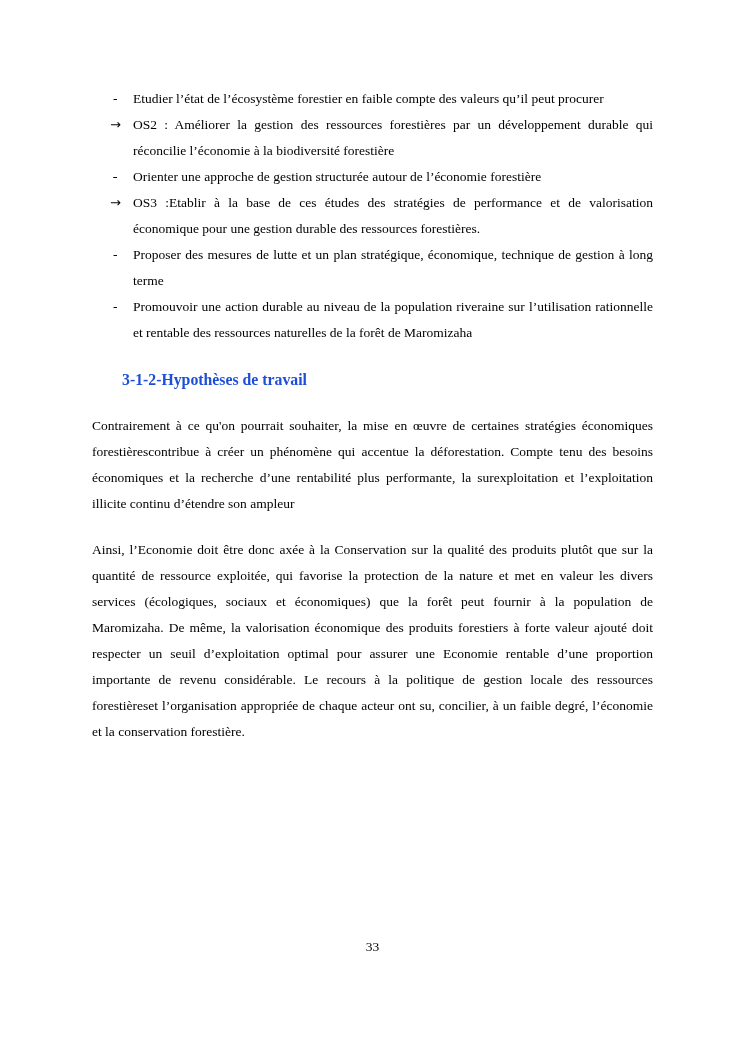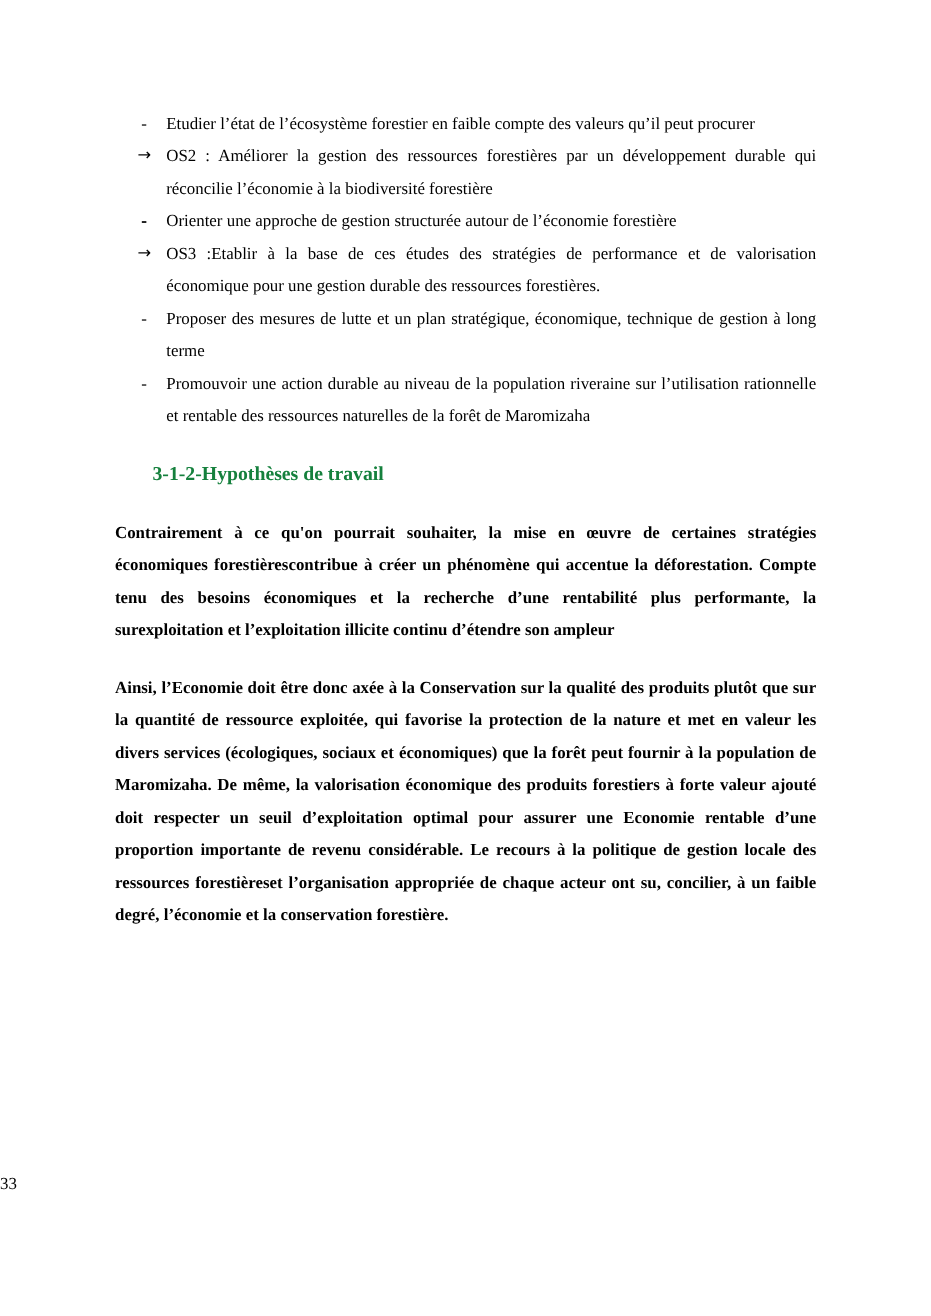--- a/index.html
+++ b/index.html
@@ -51,27 +51,27 @@
   }
   .section-heading {
     margin: 21px 0 0 30px;
     font-weight: bold;
     line-height: 26px;
   }
   .para {
     margin: 20px 0 0 0;
     text-align: justify;
     line-height: 26px;
-    font-weight: bold;
   }
   .page-number {
     position: absolute;
     left: 0;
     width: 745px;
     top: 937px;
+    text-align: center;
     line-height: 20px;
   }
 </style>
 </head>
 <body>
 
 <div class="page">
   <div class="content">
 
     <ul class="objectives-list">
@@ -97,21 +97,21 @@
       <li class="li-item">
         <span class="li-marker">-</span>
         <span>Proposer des mesures de lutte et un plan stratégique, économique, technique de gestion à long terme</span>
       </li>
       <li class="li-item">
         <span class="li-marker">-</span>
         <span>Promouvoir une action durable au niveau de la population riveraine sur l’utilisation rationnelle et rentable des ressources naturelles de la forêt de Maromizaha</span>
       </li>
     </ul>
 
-    <h3 class="section-heading" id="section-heading" style="color: #15803d;">3-1-2-Hypothèses de travail</h3>
+    <h3 class="section-heading" id="section-heading" style="color: #1d4ed8;">3-1-2-Hypothèses de travail</h3>
 
     <p class="para">Contrairement à ce qu'on pourrait souhaiter, la mise en œuvre de certaines stratégies économiques forestièrescontribue à créer un phénomène qui accentue la déforestation. Compte tenu des besoins économiques et la recherche d’une rentabilité plus performante, la surexploitation et l’exploitation illicite continu d’étendre son ampleur</p>
 
     <p class="para">Ainsi, l’Economie doit être donc axée à la Conservation sur la qualité des produits plutôt que sur la quantité de ressource exploitée, qui favorise la protection de la nature et met en valeur les divers services (écologiques, sociaux et économiques) que la forêt peut fournir à la population de Maromizaha. De même, la valorisation économique des produits forestiers à forte valeur ajouté doit respecter un seuil d’exploitation optimal pour assurer une Economie rentable d’une proportion importante de revenu considérable. Le recours à la politique de gestion locale des ressources forestièreset l’organisation appropriée de chaque acteur ont su, concilier, à un faible degré, l’économie et la conservation forestière.</p>
 
   </div>
 
   <div class="page-number">33</div>
 </div>
 

